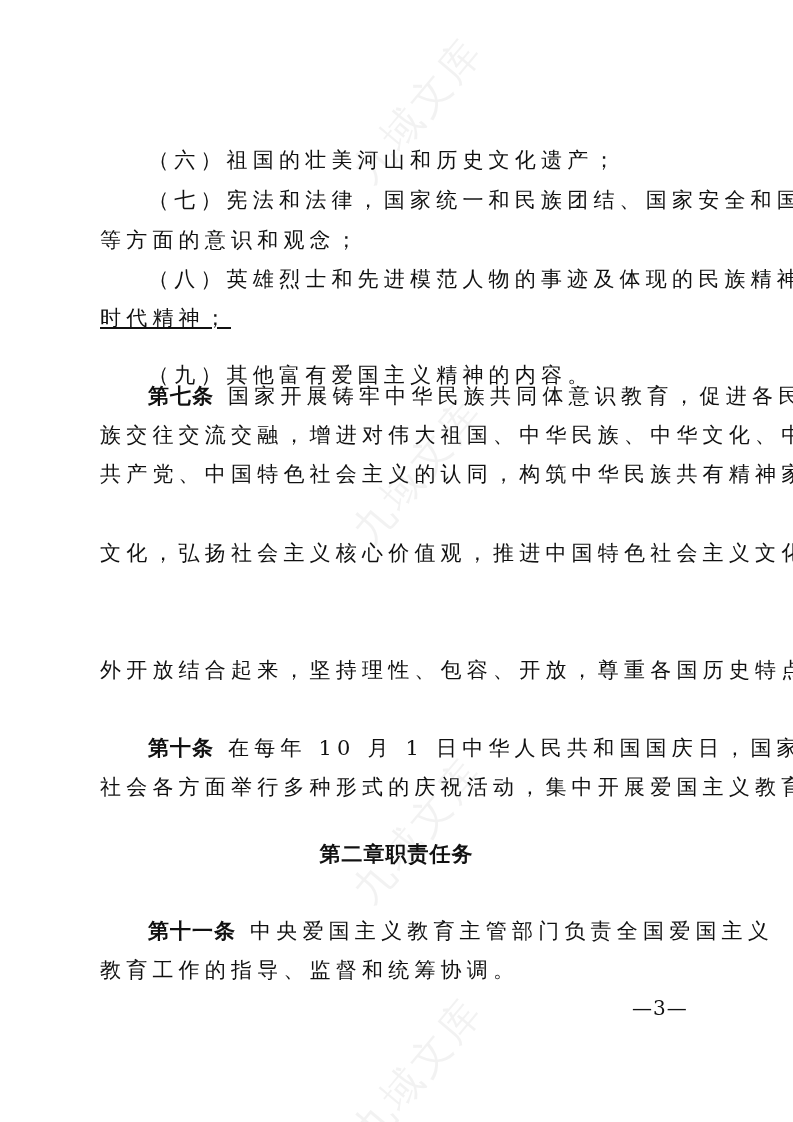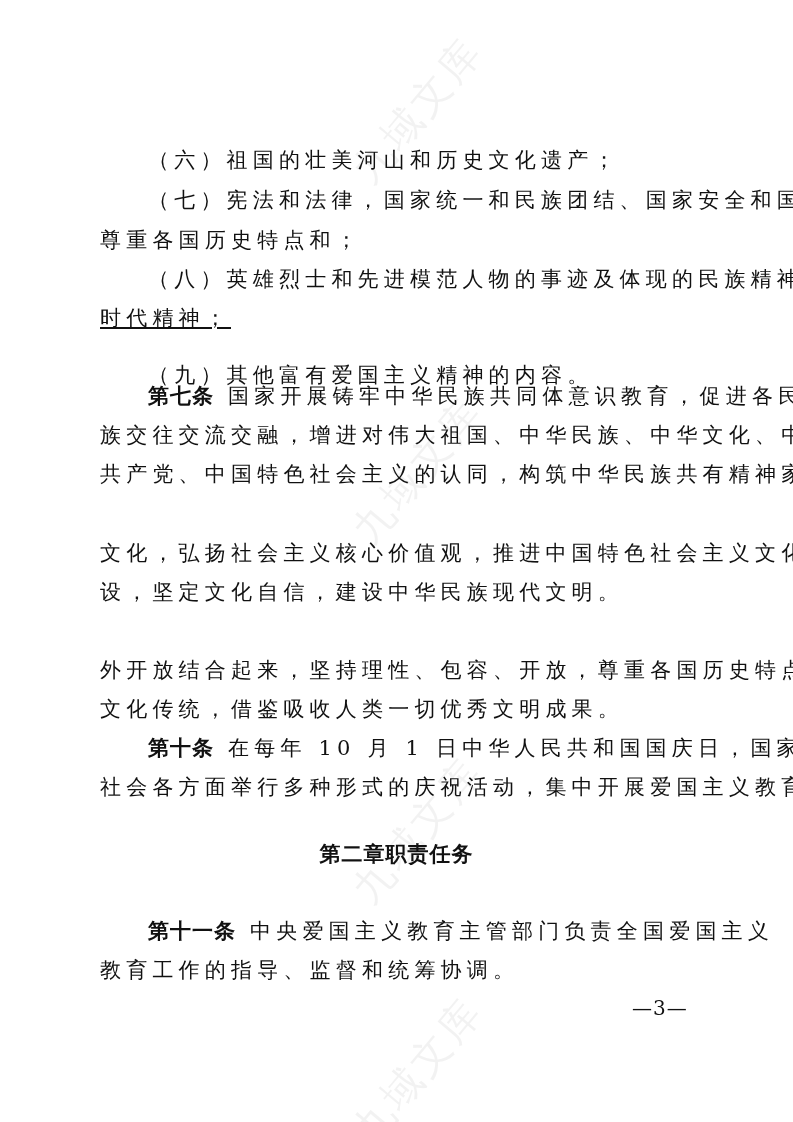--- a/index.html
+++ b/index.html
@@ -21,34 +21,32 @@
 <body>
 
 <div class="page">
   <div class="wm" style="left:340px;top:160px;">九域文库</div>
   <div class="wm" style="left:340px;top:520px;">九域文库</div>
   <div class="wm" style="left:340px;top:880px;">九域文库</div>
   <div class="wm" style="left:340px;top:1120px;">九域文库</div>
 
   <div class="line indent" style="top:145px;">（六）祖国的壮美河山和历史文化遗产；</div>
   <div class="line indent" style="top:185px;">（七）宪法和法律，国家统一和民族团结、国家安全和国防</div>
-  <div class="line" style="top:225px;">尊重各国历史特点和；</div>
+  <div class="line" style="top:225px;">等方面的意识和观念；</div>
   <div class="line indent" style="top:264px;">（八）英雄烈士和先进模范人物的事迹及体现的民族精神、</div>
   <div class="line" style="top:303px;text-decoration:underline;">时代精神；</div>
   <div class="line indent" style="top:360px;">（九）其他富有爱国主义精神的内容。</div>
 
   <div class="line indent" style="top:381px;"><span class="bold">第七条</span><span>国家开展铸牢中华民族共同体意识教育，促进各民</span></div>
   <div class="line" style="top:420px;">族交往交流交融，增进对伟大祖国、中华民族、中华文化、中国</div>
   <div class="line" style="top:459px;">共产党、中国特色社会主义的认同，构筑中华民族共有精神家园。</div>
 
   <div class="line" style="top:538px;">文化，弘扬社会主义核心价值观，推进中国特色社会主义文化建</div>
-  <div class="line" style="top:577px;">设，坚定文化自信，建设中华民族现代文明。</div>
 
   <div class="line" style="top:655px;">外开放结合起来，坚持理性、包容、开放，尊重各国历史特点和</div>
-  <div class="line" style="top:694px;">文化传统，借鉴吸收人类一切优秀文明成果。</div>
 
   <div class="line indent" style="top:733px;"><span class="bold">第十条</span><span>在每年 10 月 1 日中华人民共和国国庆日，国家和</span></div>
   <div class="line" style="top:772px;">社会各方面举行多种形式的庆祝活动，集中开展爱国主义教育。</div>
 
   <div class="heading"><span>第二章</span><span>职责任务</span></div>
 
   <div class="line indent" style="top:916px;"><span class="bold">第十一条</span><span>中央爱国主义教育主管部门负责全国爱国主义</span></div>
   <div class="line" style="top:955px;">教育工作的指导、监督和统筹协调。</div>
 
   <div class="pagenum">—3—</div>

